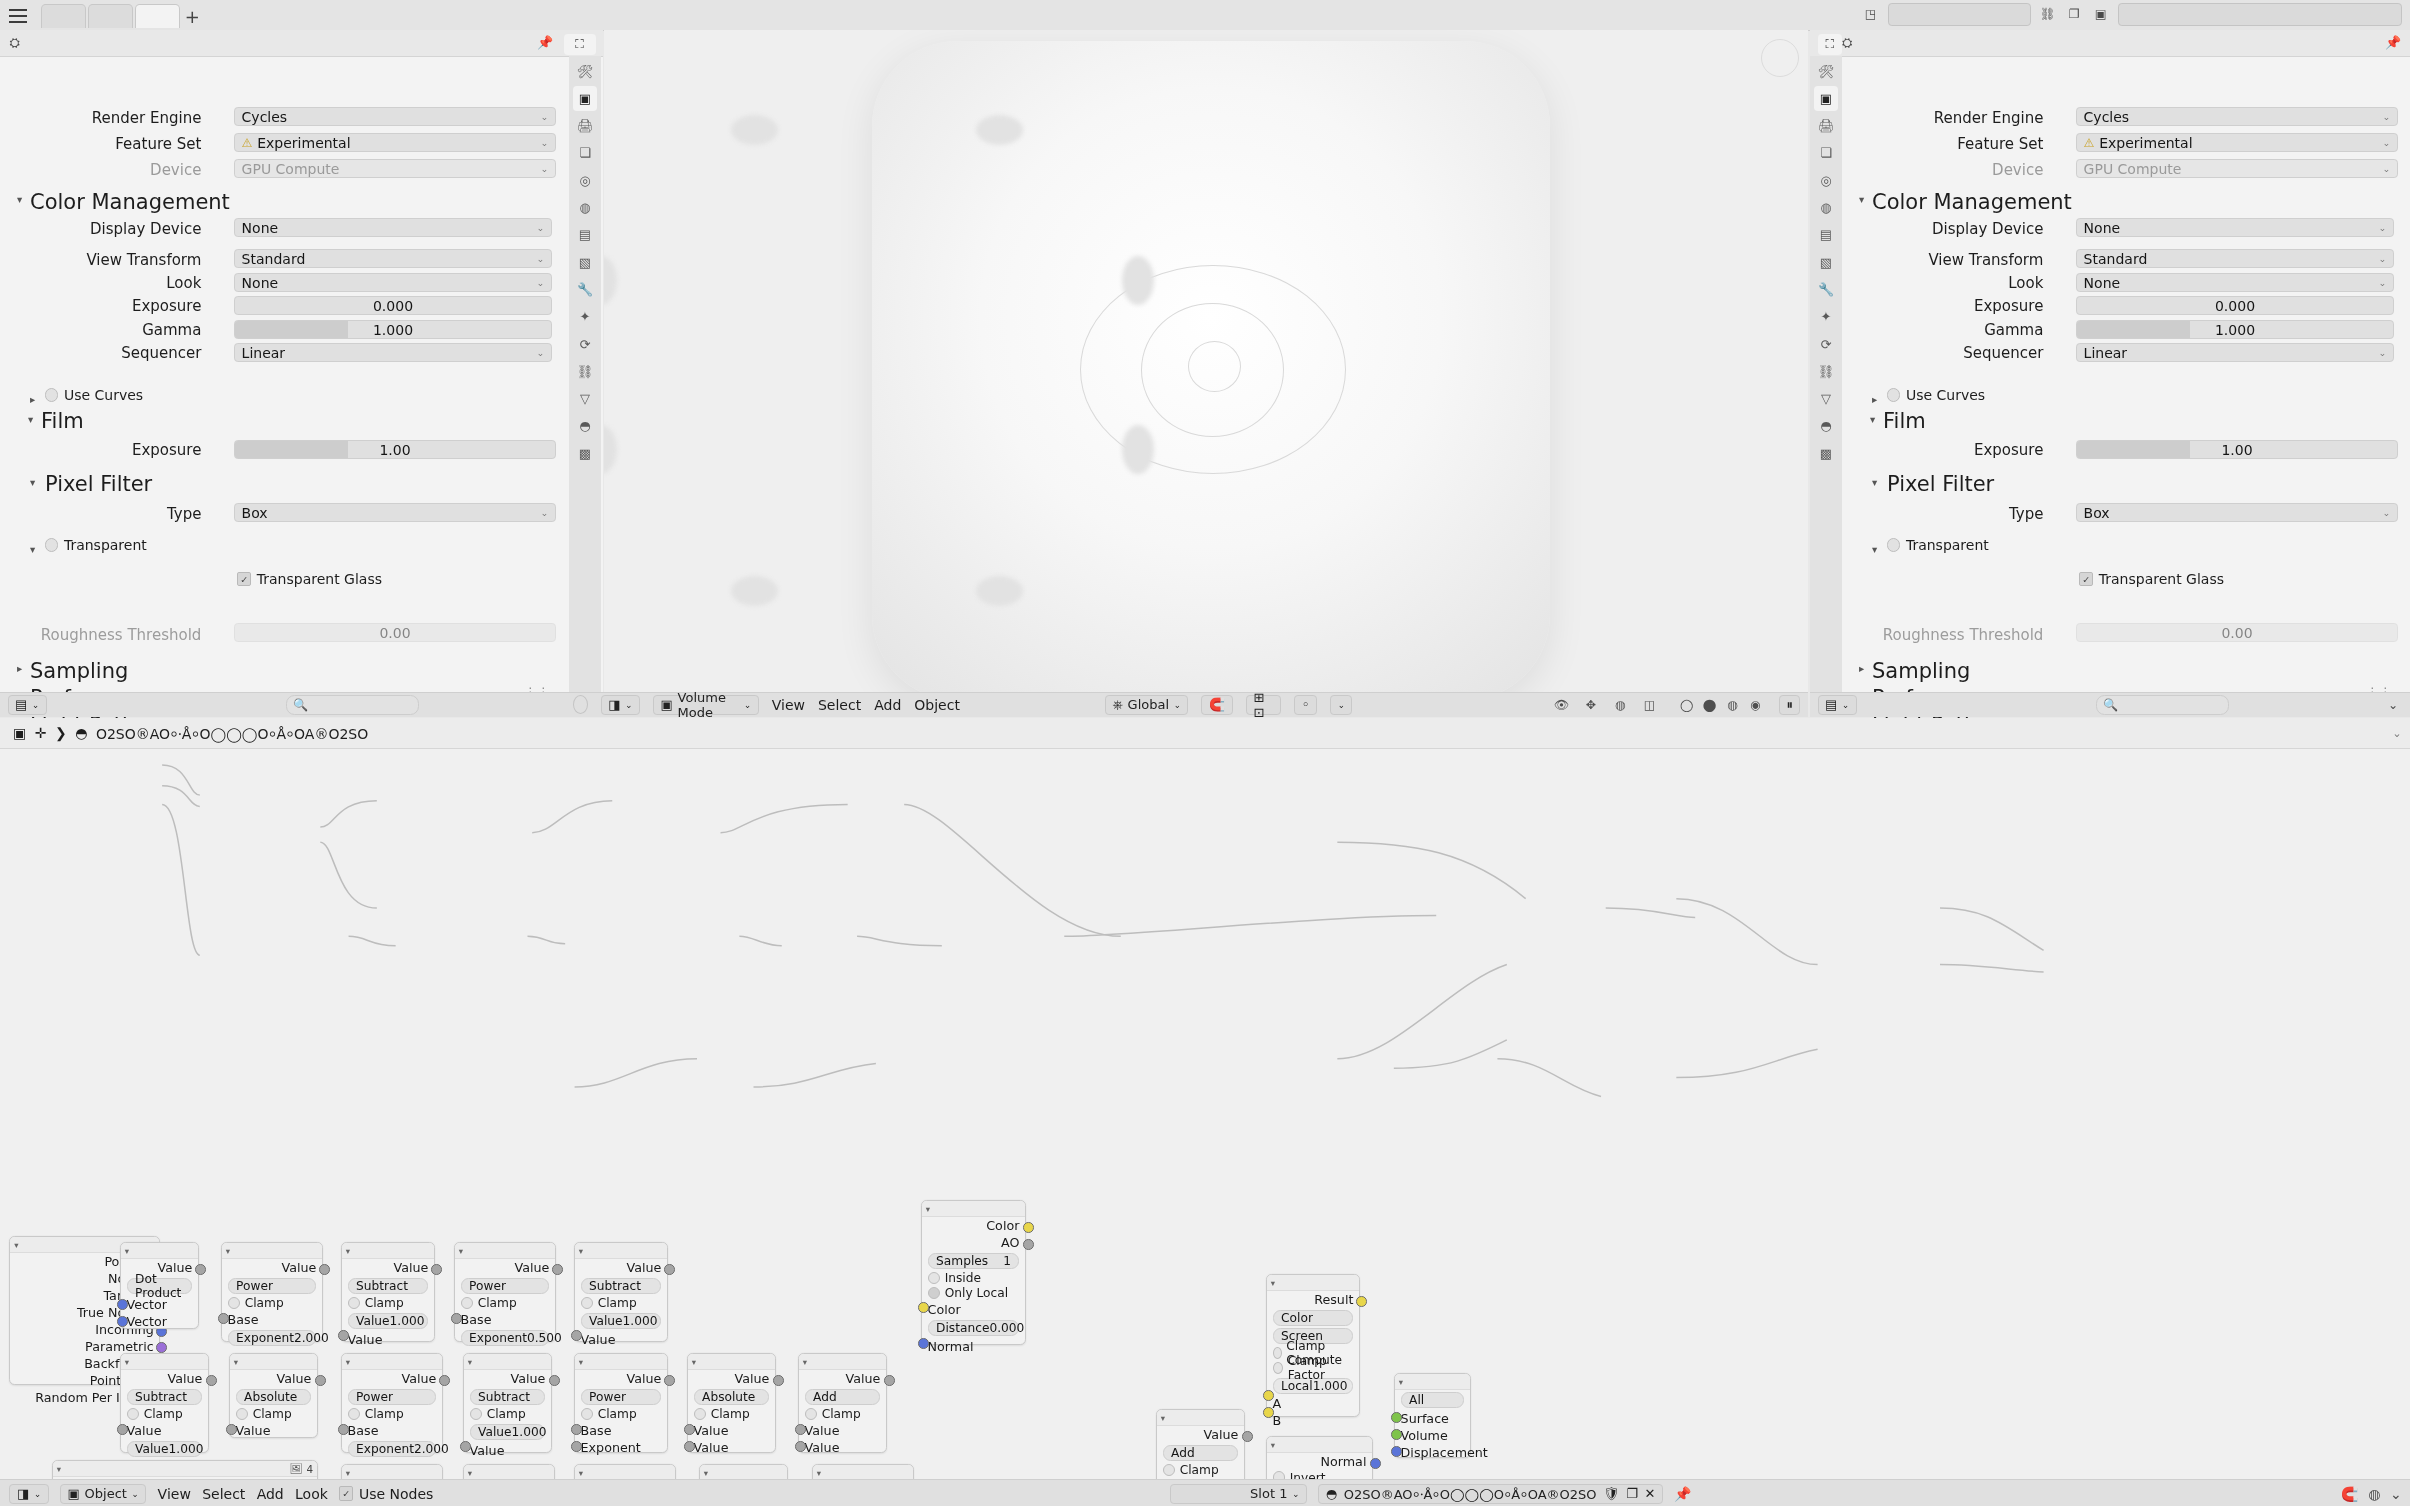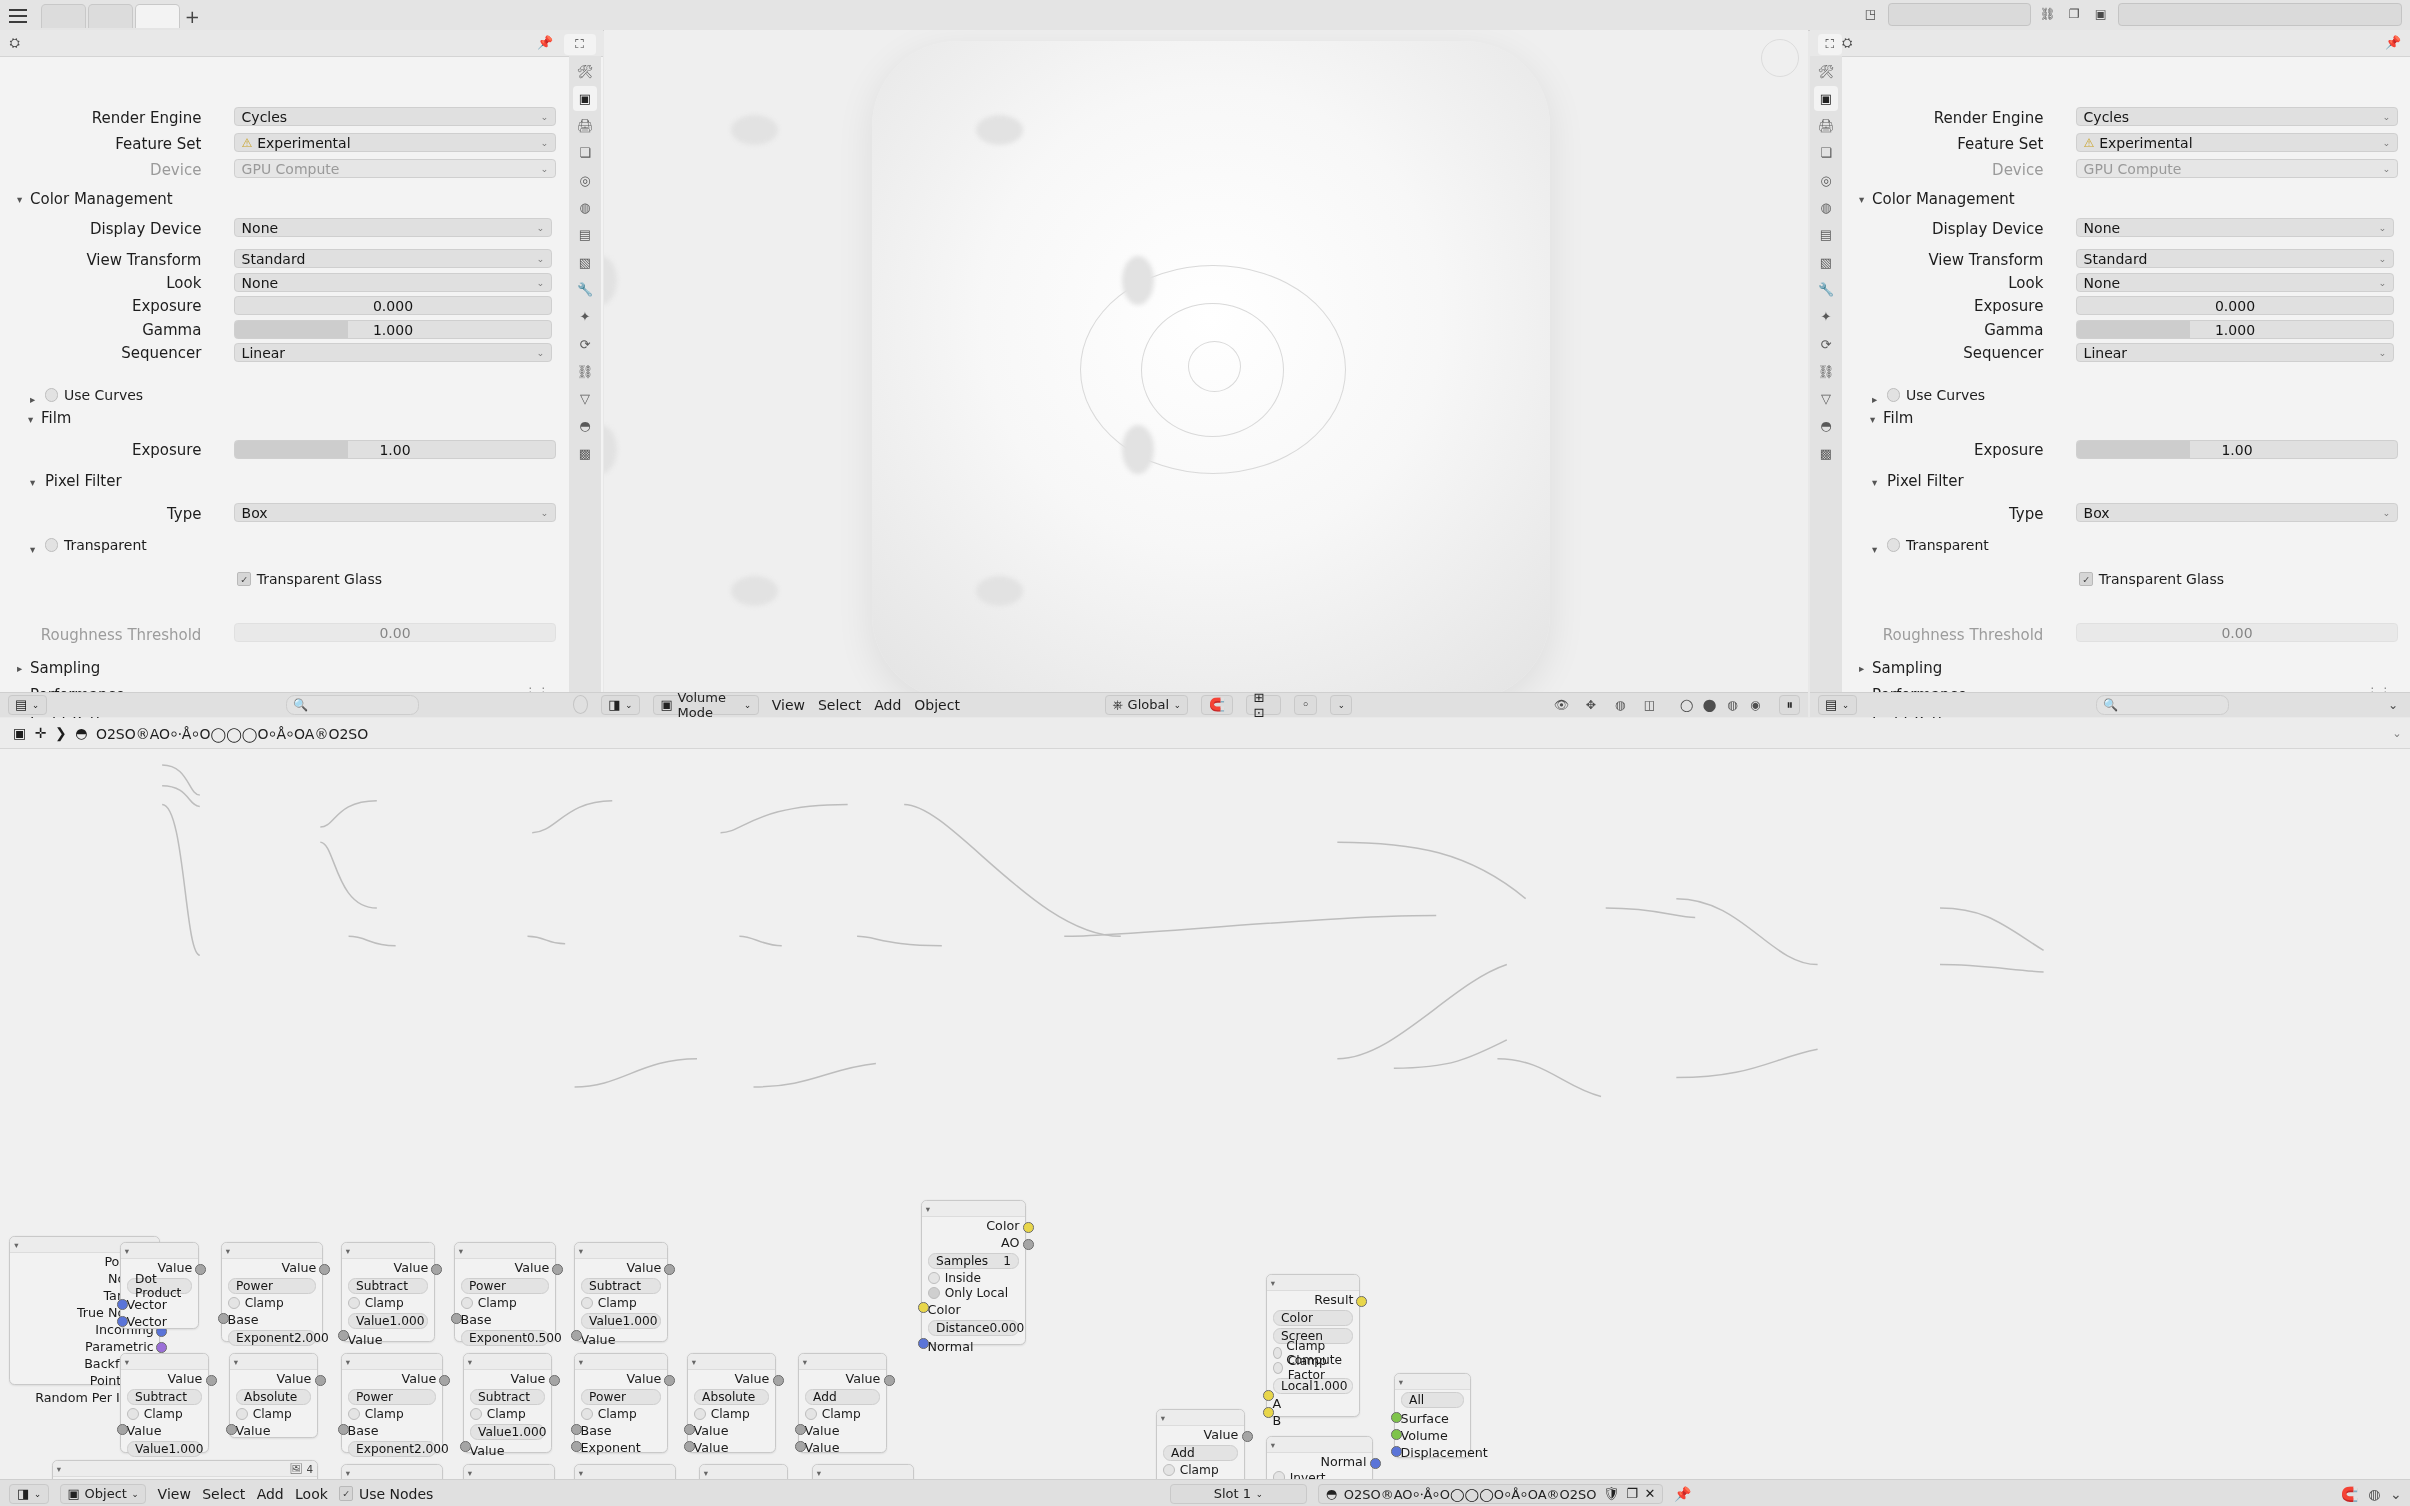--- a/index.html
+++ b/index.html
@@ -24,21 +24,21 @@
   .propstrip{position:absolute;width:32px;top:0;bottom:0;background:#e2e2e2;}
   .pi{width:24.5px;height:24.5px;margin:2.8px auto;border-radius:3.8px;display:flex;align-items:center;justify-content:center;color:#5a5a5a;font-size:13px;}
   .pi.sel{background:#f3f3f3;color:#222;}
   .rowlbl{position:absolute;text-align:right;color:#1d1d1d;font-size:15px;}
   .field{position:absolute;height:19px;background:#e0e0e0;border:0.9px solid #cfcfcf;border-radius:3.8px;display:flex;align-items:center;padding:0 6.6px;font-size:14px;color:#161616;box-sizing:border-box;}
   .field.disabled{color:#9a9a9a;background:#e6e6e6;}
   .field .caretd{margin-left:auto;color:#7a7a7a;font-size:9.4px;}
   .slider{position:absolute;height:19px;background:#e0e0e0;border:0.9px solid #cfcfcf;border-radius:3.8px;box-sizing:border-box;overflow:hidden;}
   .slider .fill{position:absolute;left:0;top:0;bottom:0;background:#cdcdcd;}
   .slider span{position:absolute;left:0;right:0;top:0.9px;text-align:center;font-size:14px;color:#151515;}
-  .sectitle{position:absolute;font-size:15px;color:#1d1d1d;}
+  .sectitle{position:absolute;font-size:21px;color:#1d1d1d;}
   .arrow{position:absolute;color:#555;font-size:10.4px;}
   .warn{color:#c9a227;font-size:12.2px;margin-right:4.7px;}
   .chkrow{position:absolute;display:flex;align-items:center;font-size:14px;color:#1d1d1d;gap:5.6px;}
   .radio{width:11.3px;height:11.3px;border-radius:50%;border:0.9px solid #bdbdbd;background:#e2e2e2;display:inline-block;}
   .cbox{width:12.2px;height:12.2px;border:0.9px solid #b9b9b9;background:#e2e2e2;border-radius:1.9px;display:inline-flex;align-items:center;justify-content:center;font-size:9.4px;color:#444;}
   .cbox.on{background:#d6d6d6;}
   .dots{position:absolute;color:#8a8a8a;font-size:12.2px;letter-spacing:0.9px;}
 
   
   .viewport{position:absolute;background:#efefef;overflow:hidden;}
@@ -960,21 +960,21 @@
     <div class="pill">◨ <span style="font-size:8.5px;">⌄</span></div>
     <div class="pill">▣ <span>Object</span> <span style="font-size:8.5px;">⌄</span></div>
     <span>View</span>
     <span>Select</span>
     <span>Add</span>
     <span>Look</span>
     <span style="display:flex;align-items:center;gap:5.6px;">
         <span class="cbox on">✓</span>
         <span>Use Nodes</span>
       </span>
-    <div class="pill" style="margin-left:725px;width:122px;justify-content:center;">
+    <div class="pill" style="margin-left:725px;width:122px;justify-content:flex-end;">
         <span>Slot 1</span> 
         <span style="font-size:8.5px;">⌄</span>
       </div>
     <div class="pill" style="gap:6.6px;">
       <span>◓</span>
       <span>O2SO®AO⸰⸱Å⸰O◯◯◯O⸰Å⸰OA®O2SO</span>
       <span>🛡</span>
       <span>❐</span>
       <span>✕</span>
     </div>

